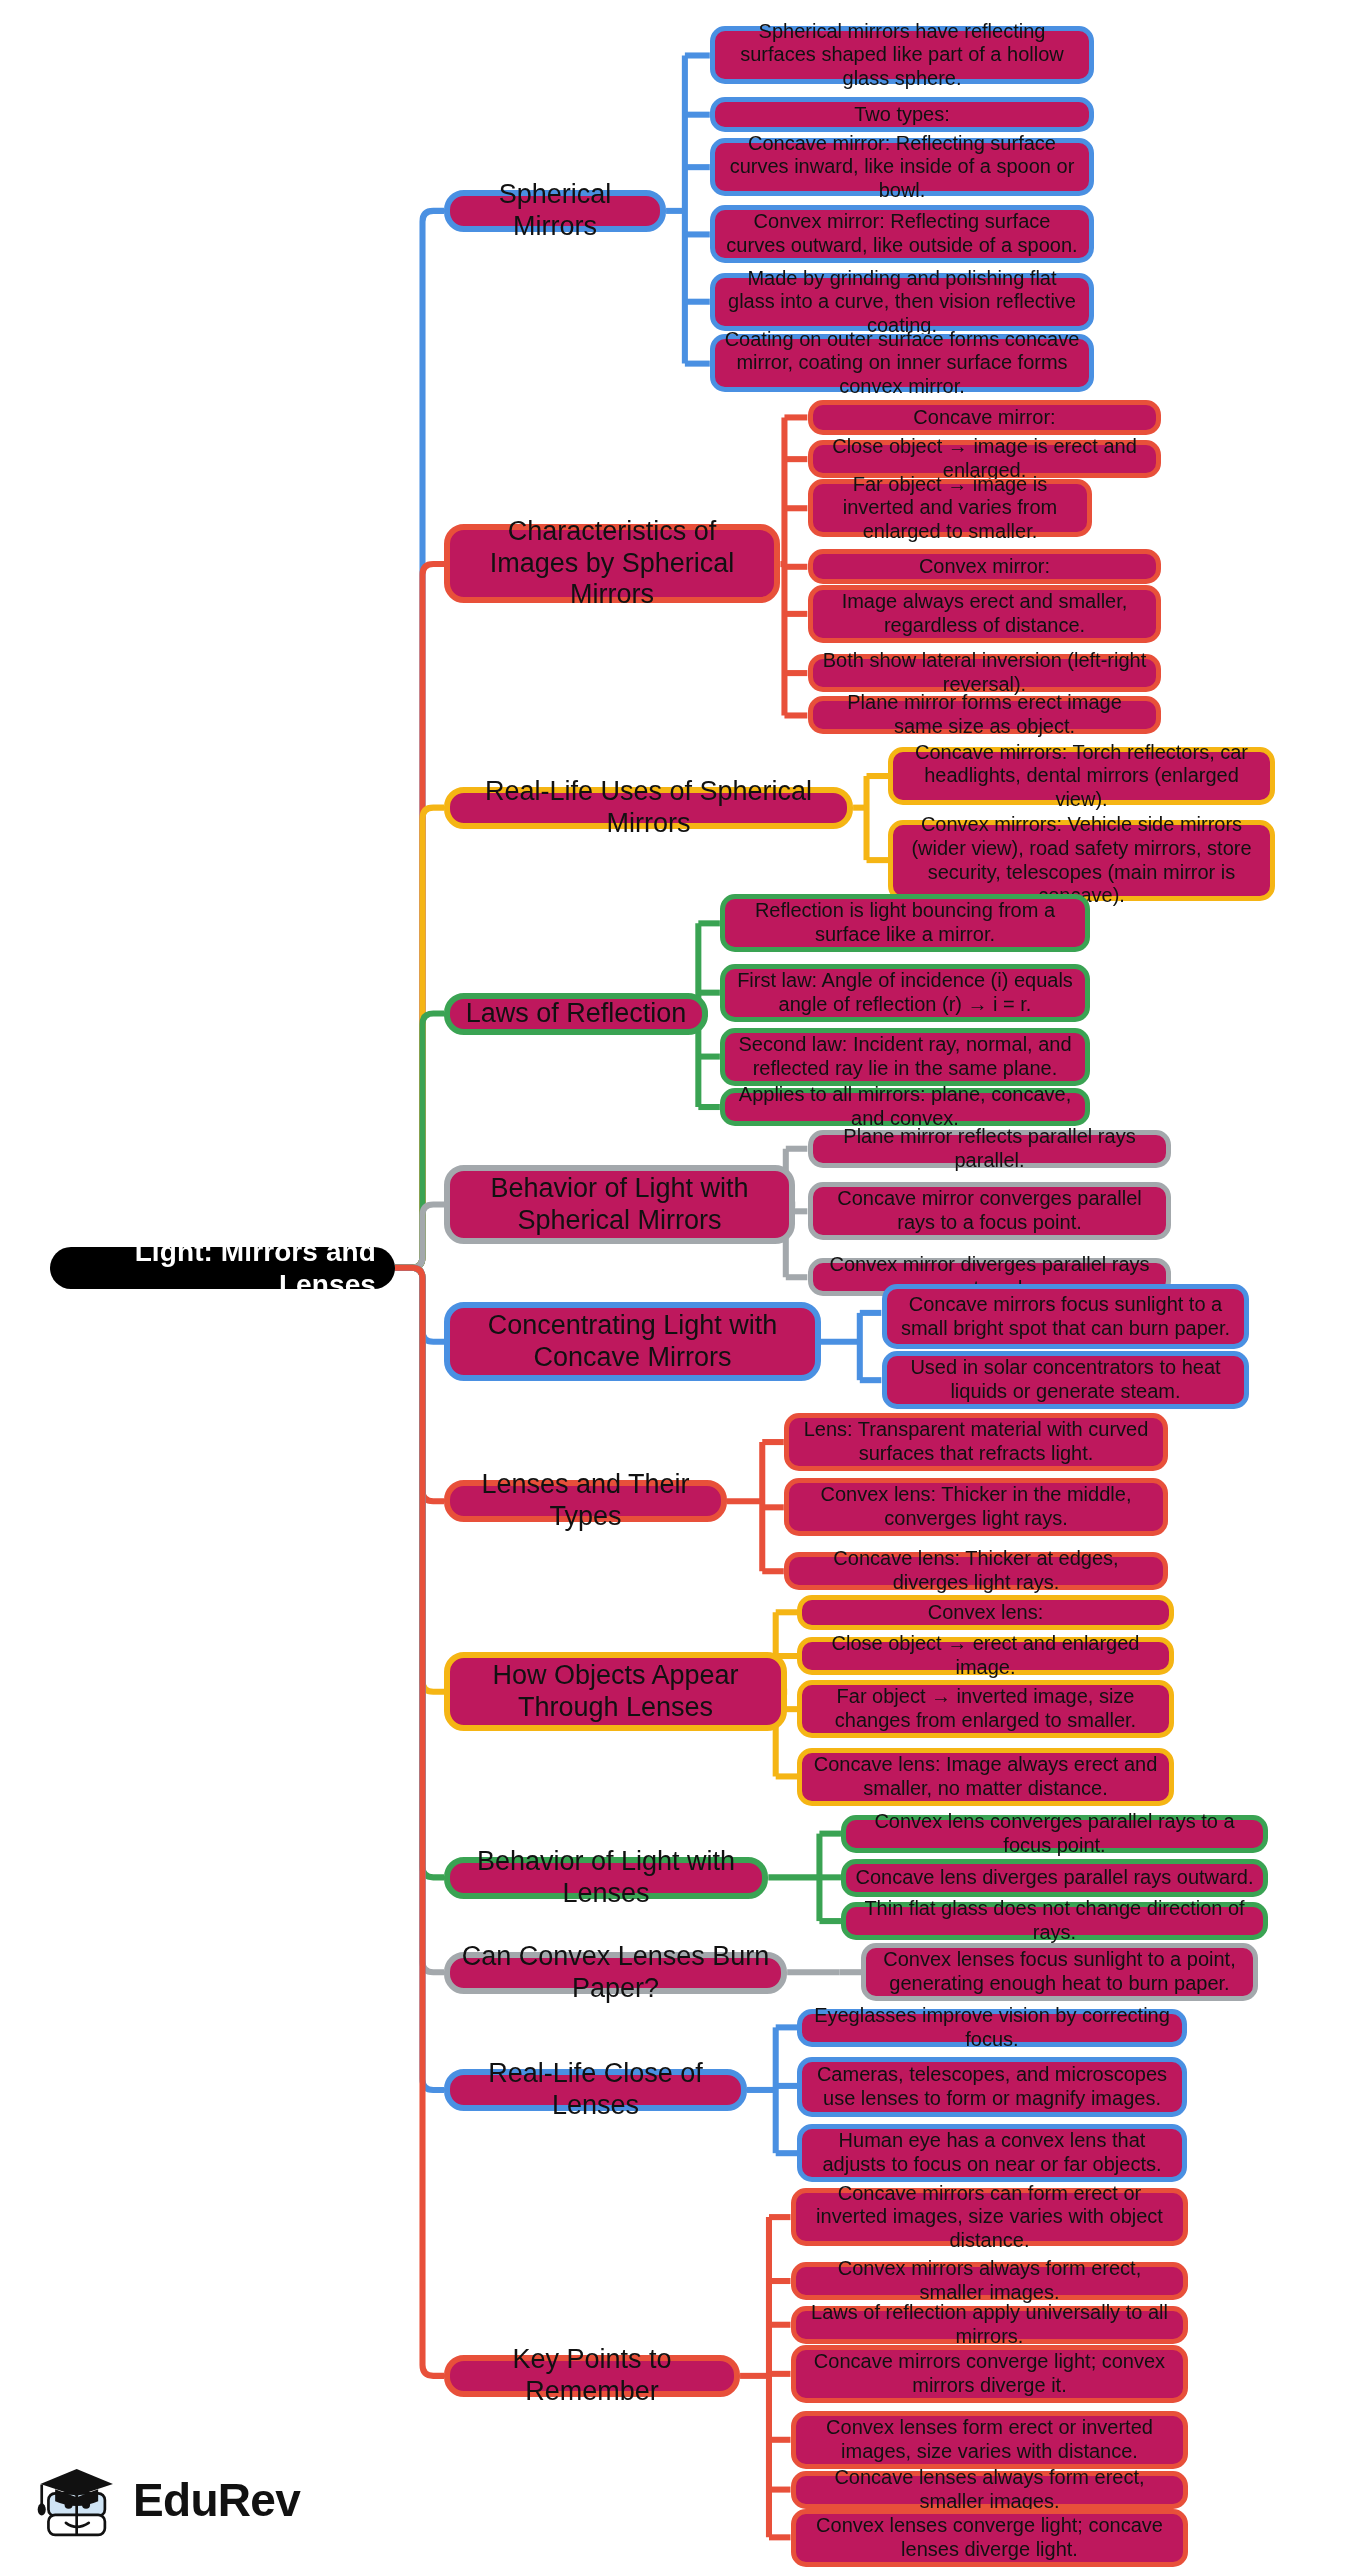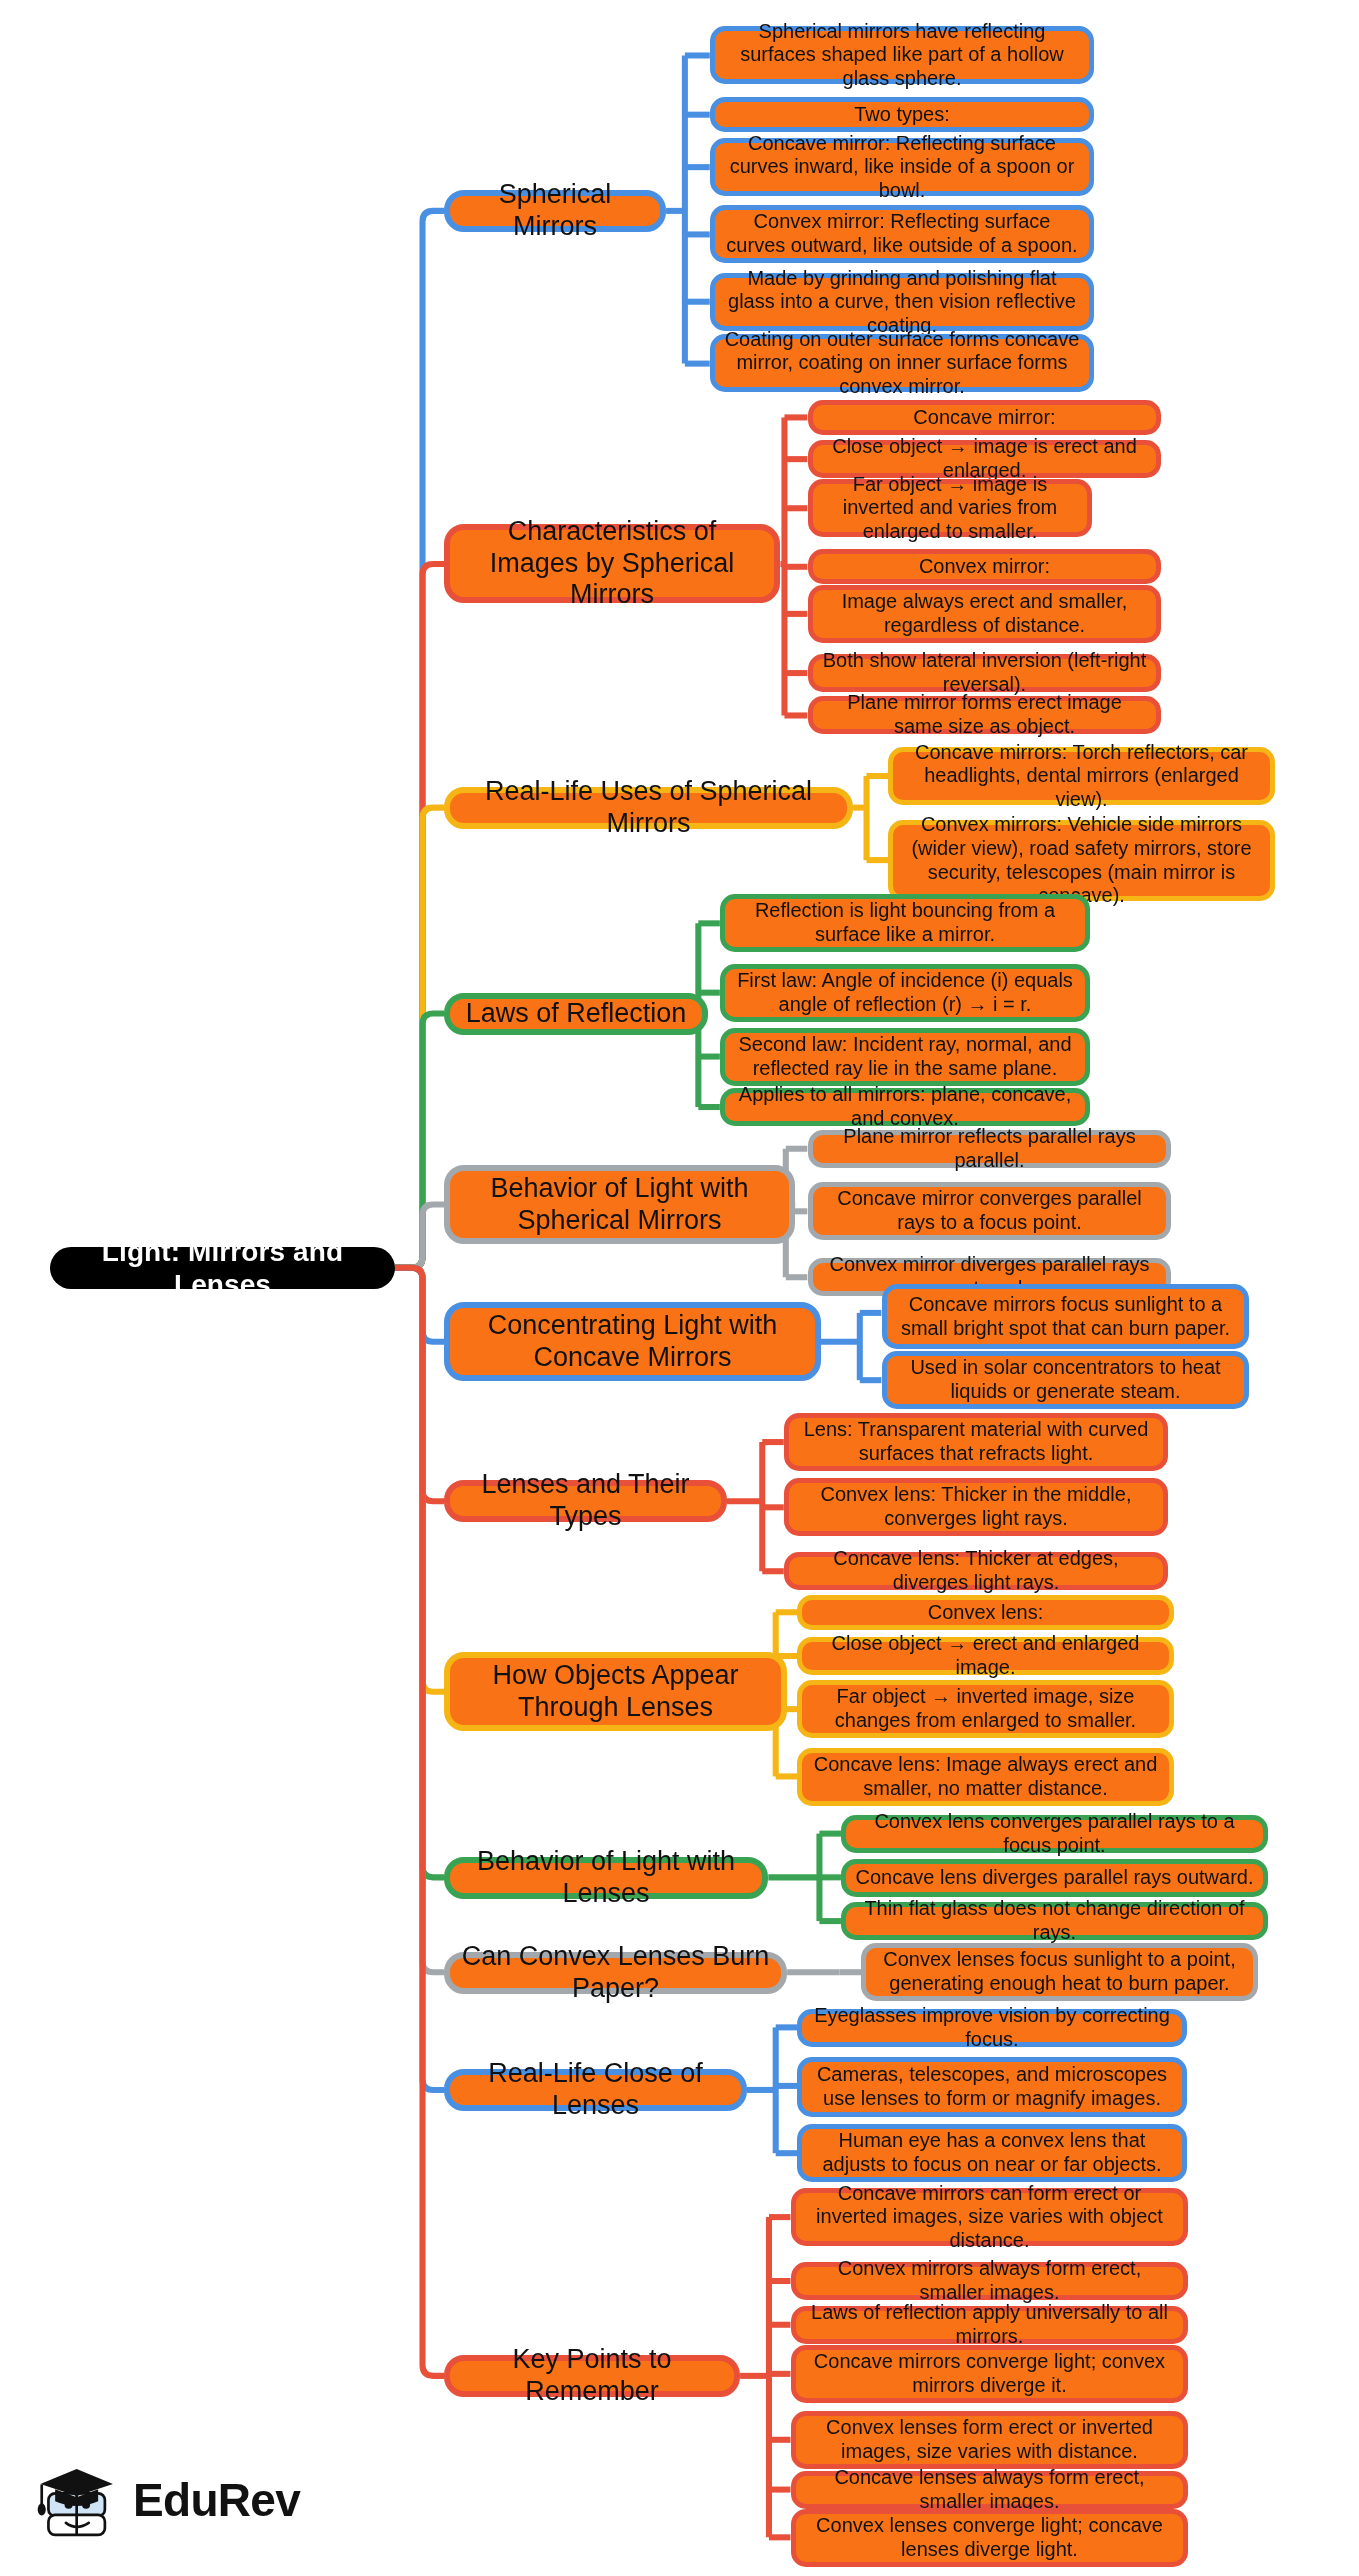--- a/index.html
+++ b/index.html
@@ -31,38 +31,39 @@
   }
   #wires path { fill: none; stroke-width: 9; stroke-linecap: butt; stroke-linejoin: round; }
 
   
   .node {
     position: absolute;
     display: flex;
     align-items: center;
     justify-content: center;
     text-align: center;
-    background: #f97316;
+    background: #be185d;
     border-style: solid;
     border-width: 6px;
     border-radius: 17.5px;
     color: #111111;
     line-height: 1.18;
     padding: 4px 10.8px;
   }
 
   .root {
     background: #000000;
     border: none;
     border-radius: 23px;
     color: #ffffff;
     font-weight: bold;
     font-size: 28px;
     padding: 9.4px 19px;
     letter-spacing: 0.1px;
+    text-align: right;
   }
 
   .branch {
     font-size: 27px;
     border-radius: 20px;
   }
 
   .leaf {
     font-size: 20px;
     border-radius: 15px;

